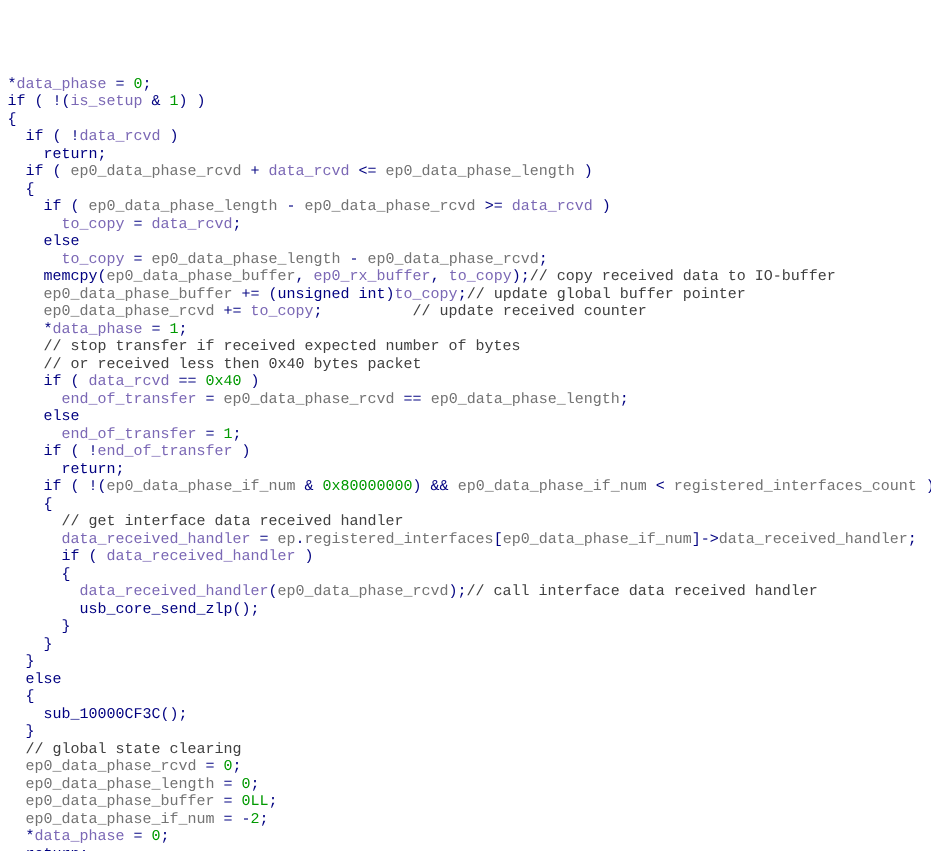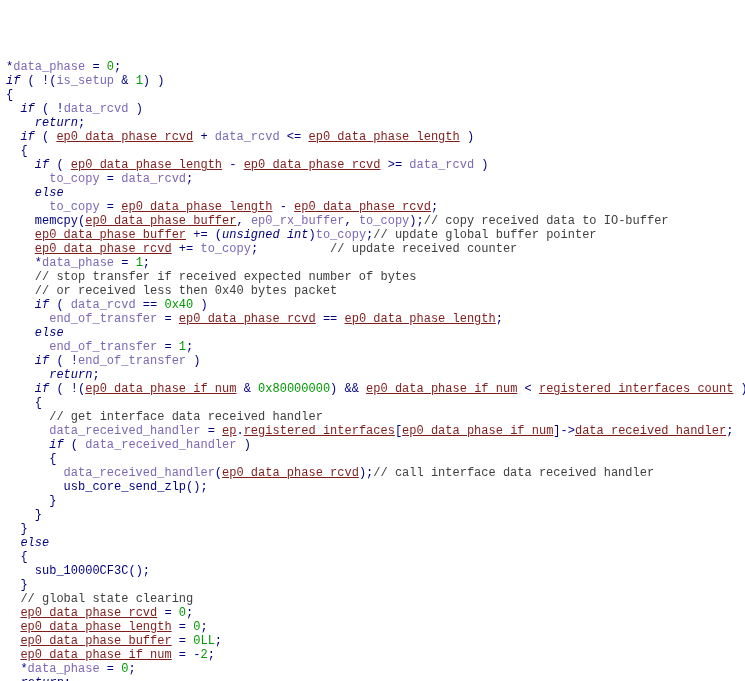--- a/index.html
+++ b/index.html
@@ -6,22 +6,22 @@
     margin: 0;
     padding: 4px 6px;
     background: #ffffff;
     font-family: Consolas, "Courier New", monospace;
     font-size: 12px;
     line-height: 14px;
     white-space: pre;
     color: #000080;
   }
   .code-line { display: block; }
-  .k  { color: #000080; font-style: italic; }          
-  .id { color: #7f1d1d; text-decoration: underline; }          
+  .k  { color: #000080; }          
+  .id { color: #737373; }          
   .v  { color: #7b68b5; }          
   .c  { color: #404040; }          
   .n  { color: #009900; }          
   .p  { color: #000080; }          
   .fn { color: #000080; text-align: right; }
 </style>
 </head>
 <body>
 
 

